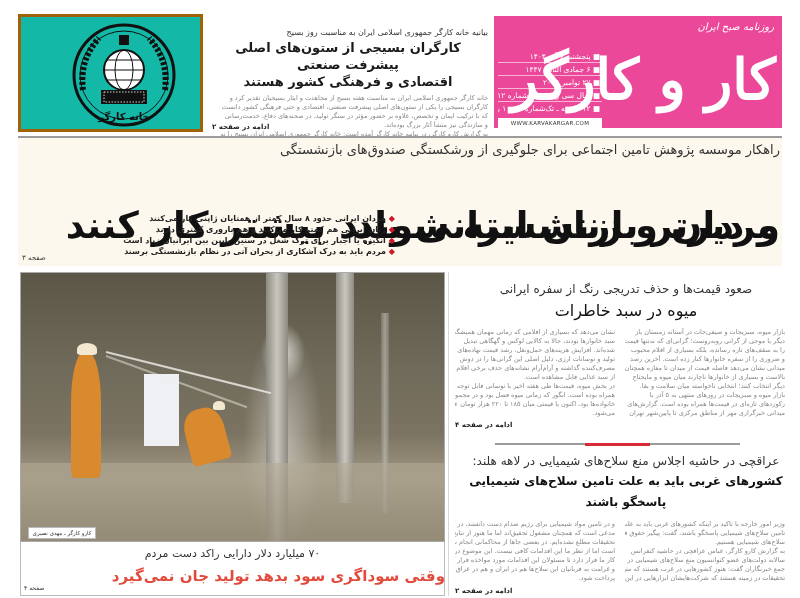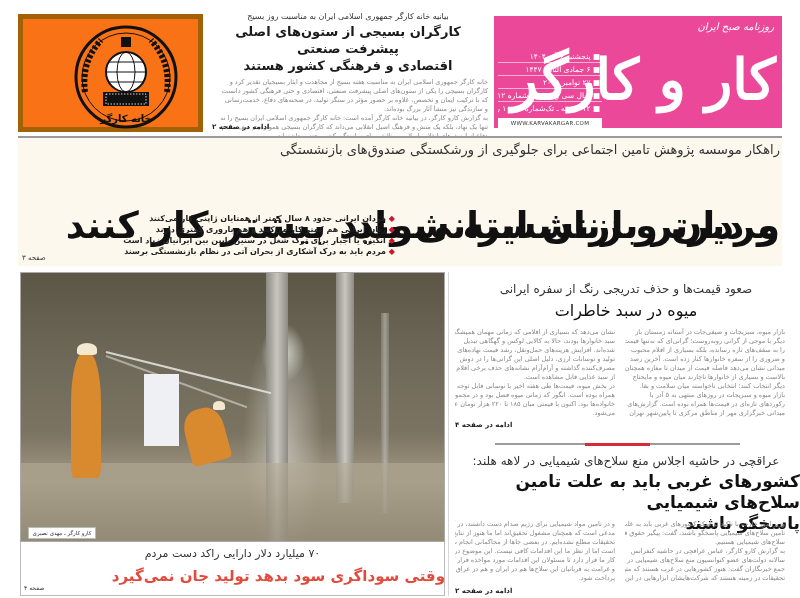--- a/index.html
+++ b/index.html
@@ -2,26 +2,26 @@
 <html><head>
 <meta charset="utf-8">
 <style>
   * { box-sizing: border-box; margin: 0; padding: 0; }
   html, body { width: 800px; height: 598px; background: #ffffff; overflow: hidden; }
   body { position: relative; font-family: "DejaVu Sans", sans-serif; color: #1a1a1a; }
   .abs { position: absolute; }
   [dir=rtl] { direction: rtl; }
 
   
-  .logo-box { left: 18px; top: 14px; width: 185px; height: 118px; border: 5px solid #a16207; background: #f97316; }
+  .logo-box { left: 18px; top: 14px; width: 185px; height: 118px; border: 3px solid #a16207; background: #14b8a6; }
   .emblem { left: 48px; top: 3px; width: 110px; height: 110px; }
 
   
   .top-article { left: 208px; top: 12px; width: 280px; height: 120px; }
-  .top-kicker { width: 100%; text-align: center; font-size: 8px; color: #333; }
+  .top-kicker { width: 100%; text-align: right; font-size: 8px; color: #333; margin-top: 16px; }
   .top-title { width: 100%; text-align: center; font-size: 13px; font-weight: bold; line-height: 17px; margin-top: 2px; }
   .body-lines { margin-top: 4px; }
   .body-line { height: 9px; font-size: 6.5px; color: #888; line-height: 9px; white-space: nowrap; overflow: hidden; text-align: justify; }
   .cont { font-size: 7px; font-weight: bold; color: #222; }
 
   
   .masthead { left: 494px; top: 16px; width: 288px; height: 112px; background: #ec4899; }
   .masthead-sub { right: 8px; top: 5px; color: #fff; font-size: 10px; font-style: italic; }
   .masthead-name { right: 6px; top: 18px; color: #fff; font-size: 56px; font-weight: bold; line-height: 90px; letter-spacing: -1px; font-family: "DejaVu Serif", serif; }
   .masthead-info { left: 4px; top: 34px; width: 104px; }
@@ -66,21 +66,21 @@
   .col { width: 160px; }
   .r1-colR { left: 625px; top: 328px; }
   .r1-colL { left: 455px; top: 328px; }
   .r1-cont { left: 455px; top: 421px; }
 
   .sep { left: 495px; top: 443px; width: 245px; height: 2px; background: #9b9b9b; }
   .sep-red { left: 585px; top: 443px; width: 65px; height: 3px; background: #d92b35; }
 
   
   .r2-kicker { left: 452px; top: 454px; width: 348px; text-align: center; font-size: 12px; color: #333; }
-  .r2-title { left: 452px; top: 471px; width: 348px; font-size: 17px; font-weight: bold; color: #111; line-height: 21px; }
+  .r2-title { left: 452px; top: 471px; width: 348px; text-align: center; font-size: 12px; font-weight: bold; color: #111; line-height: 21px; }
   .r2-colR { left: 625px; top: 520px; }
   .r2-colL { left: 455px; top: 520px; }
   .r2-cont { left: 455px; top: 587px; }
   .vline { left: 448px; top: 272px; width: 1px; height: 324px; background: #d8d8d8; }
 </style>
 </head>
 <body>
 
 <div class="abs logo-box">
   <svg class="abs emblem" viewBox="0 0 110 110">

